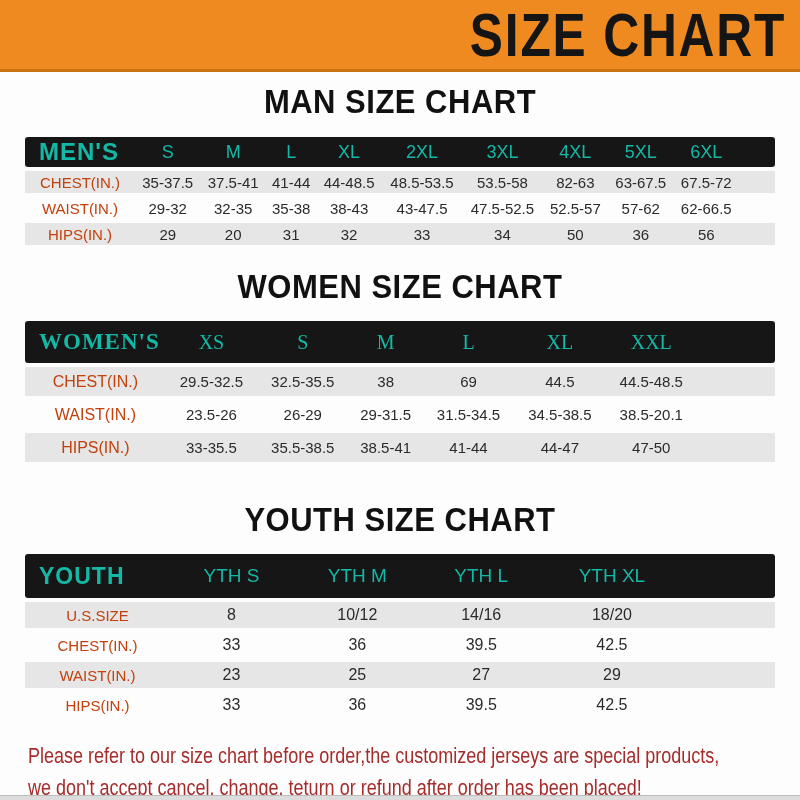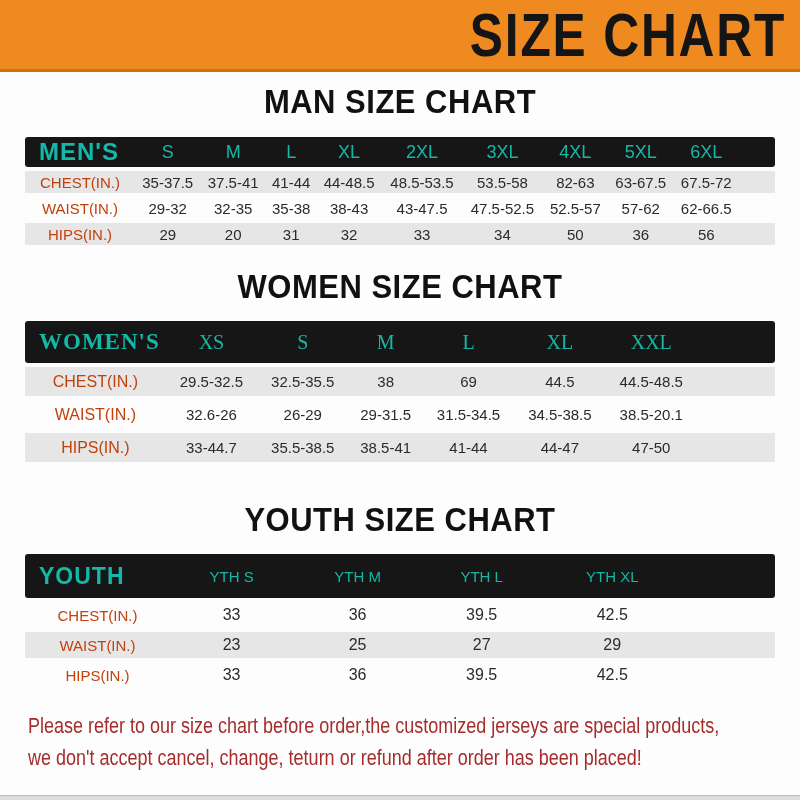--- a/index.html
+++ b/index.html
@@ -81,21 +81,21 @@
   .tbl-0 thead th.filler { width: 36px; }
   .tbl-0 tbody td { height: 22px; font-size: 15px; }
   .tbl-0 tbody td.rowlabel { font-size: 15px; }
 
   .tbl-1 thead th { height: 42px; font-size: 20px; font-family: Liberation Serif, serif; }
   .tbl-1 thead th.corner { font-size: 23px; width: 140px; }
   .tbl-1 thead th.filler { width: 78px; }
   .tbl-1 tbody td { height: 29px; font-size: 15px; }
   .tbl-1 tbody td.rowlabel { font-size: 16px; }
 
-  .tbl-2 thead th { height: 44px; font-size: 15px; }
+  .tbl-2 thead th { height: 44px; font-size: 19px; }
   .tbl-2 thead th.corner { font-size: 23px; width: 145px; }
   .tbl-2 thead th.filler { width: 92px; }
   .tbl-2 tbody td { height: 26px; font-size: 16px; }
   .tbl-2 tbody td.rowlabel { font-size: 15px; }
 
   
   .disclaimer {
     margin-top: 18px;
     padding: 0 28px;
     color: var(--disclaimer-red, #a62c2c);
@@ -210,31 +210,31 @@
             <td>29.5-32.5</td>
             <td>32.5-35.5</td>
             <td>38</td>
             <td>69</td>
             <td>44.5</td>
             <td>44.5-48.5</td>
             <td class="filler"></td>
           </tr>
           <tr class="plain">
             <td class="rowlabel">WAIST(IN.)</td>
-            <td>32.6-26</td>
+            <td>23.5-26</td>
             <td>26-29</td>
             <td>29-31.5</td>
             <td>31.5-34.5</td>
             <td>34.5-38.5</td>
             <td>38.5-20.1</td>
             <td class="filler"></td>
           </tr>
           <tr class="shade">
             <td class="rowlabel">HIPS(IN.)</td>
-            <td>33-44.7</td>
+            <td>33-35.5</td>
             <td>35.5-38.5</td>
             <td>38.5-41</td>
             <td>41-44</td>
             <td>44-47</td>
             <td>47-50</td>
             <td class="filler"></td>
           </tr>
         </tbody>
       </table>
   </section>
@@ -246,20 +246,28 @@
           <tr>
             <th class="corner">YOUTH</th>
             <th>YTH S</th>
             <th>YTH M</th>
             <th>YTH L</th>
             <th>YTH XL</th>
             <th class="filler"></th>
           </tr>
         </thead>
         <tbody>
+          <tr class="shade">
+            <td class="rowlabel">U.S.SIZE</td>
+            <td>8</td>
+            <td>10/12</td>
+            <td>14/16</td>
+            <td>18/20</td>
+            <td class="filler"></td>
+          </tr>
           <tr class="plain">
             <td class="rowlabel">CHEST(IN.)</td>
             <td>33</td>
             <td>36</td>
             <td>39.5</td>
             <td>42.5</td>
             <td class="filler"></td>
           </tr>
           <tr class="shade">
             <td class="rowlabel">WAIST(IN.)</td>

